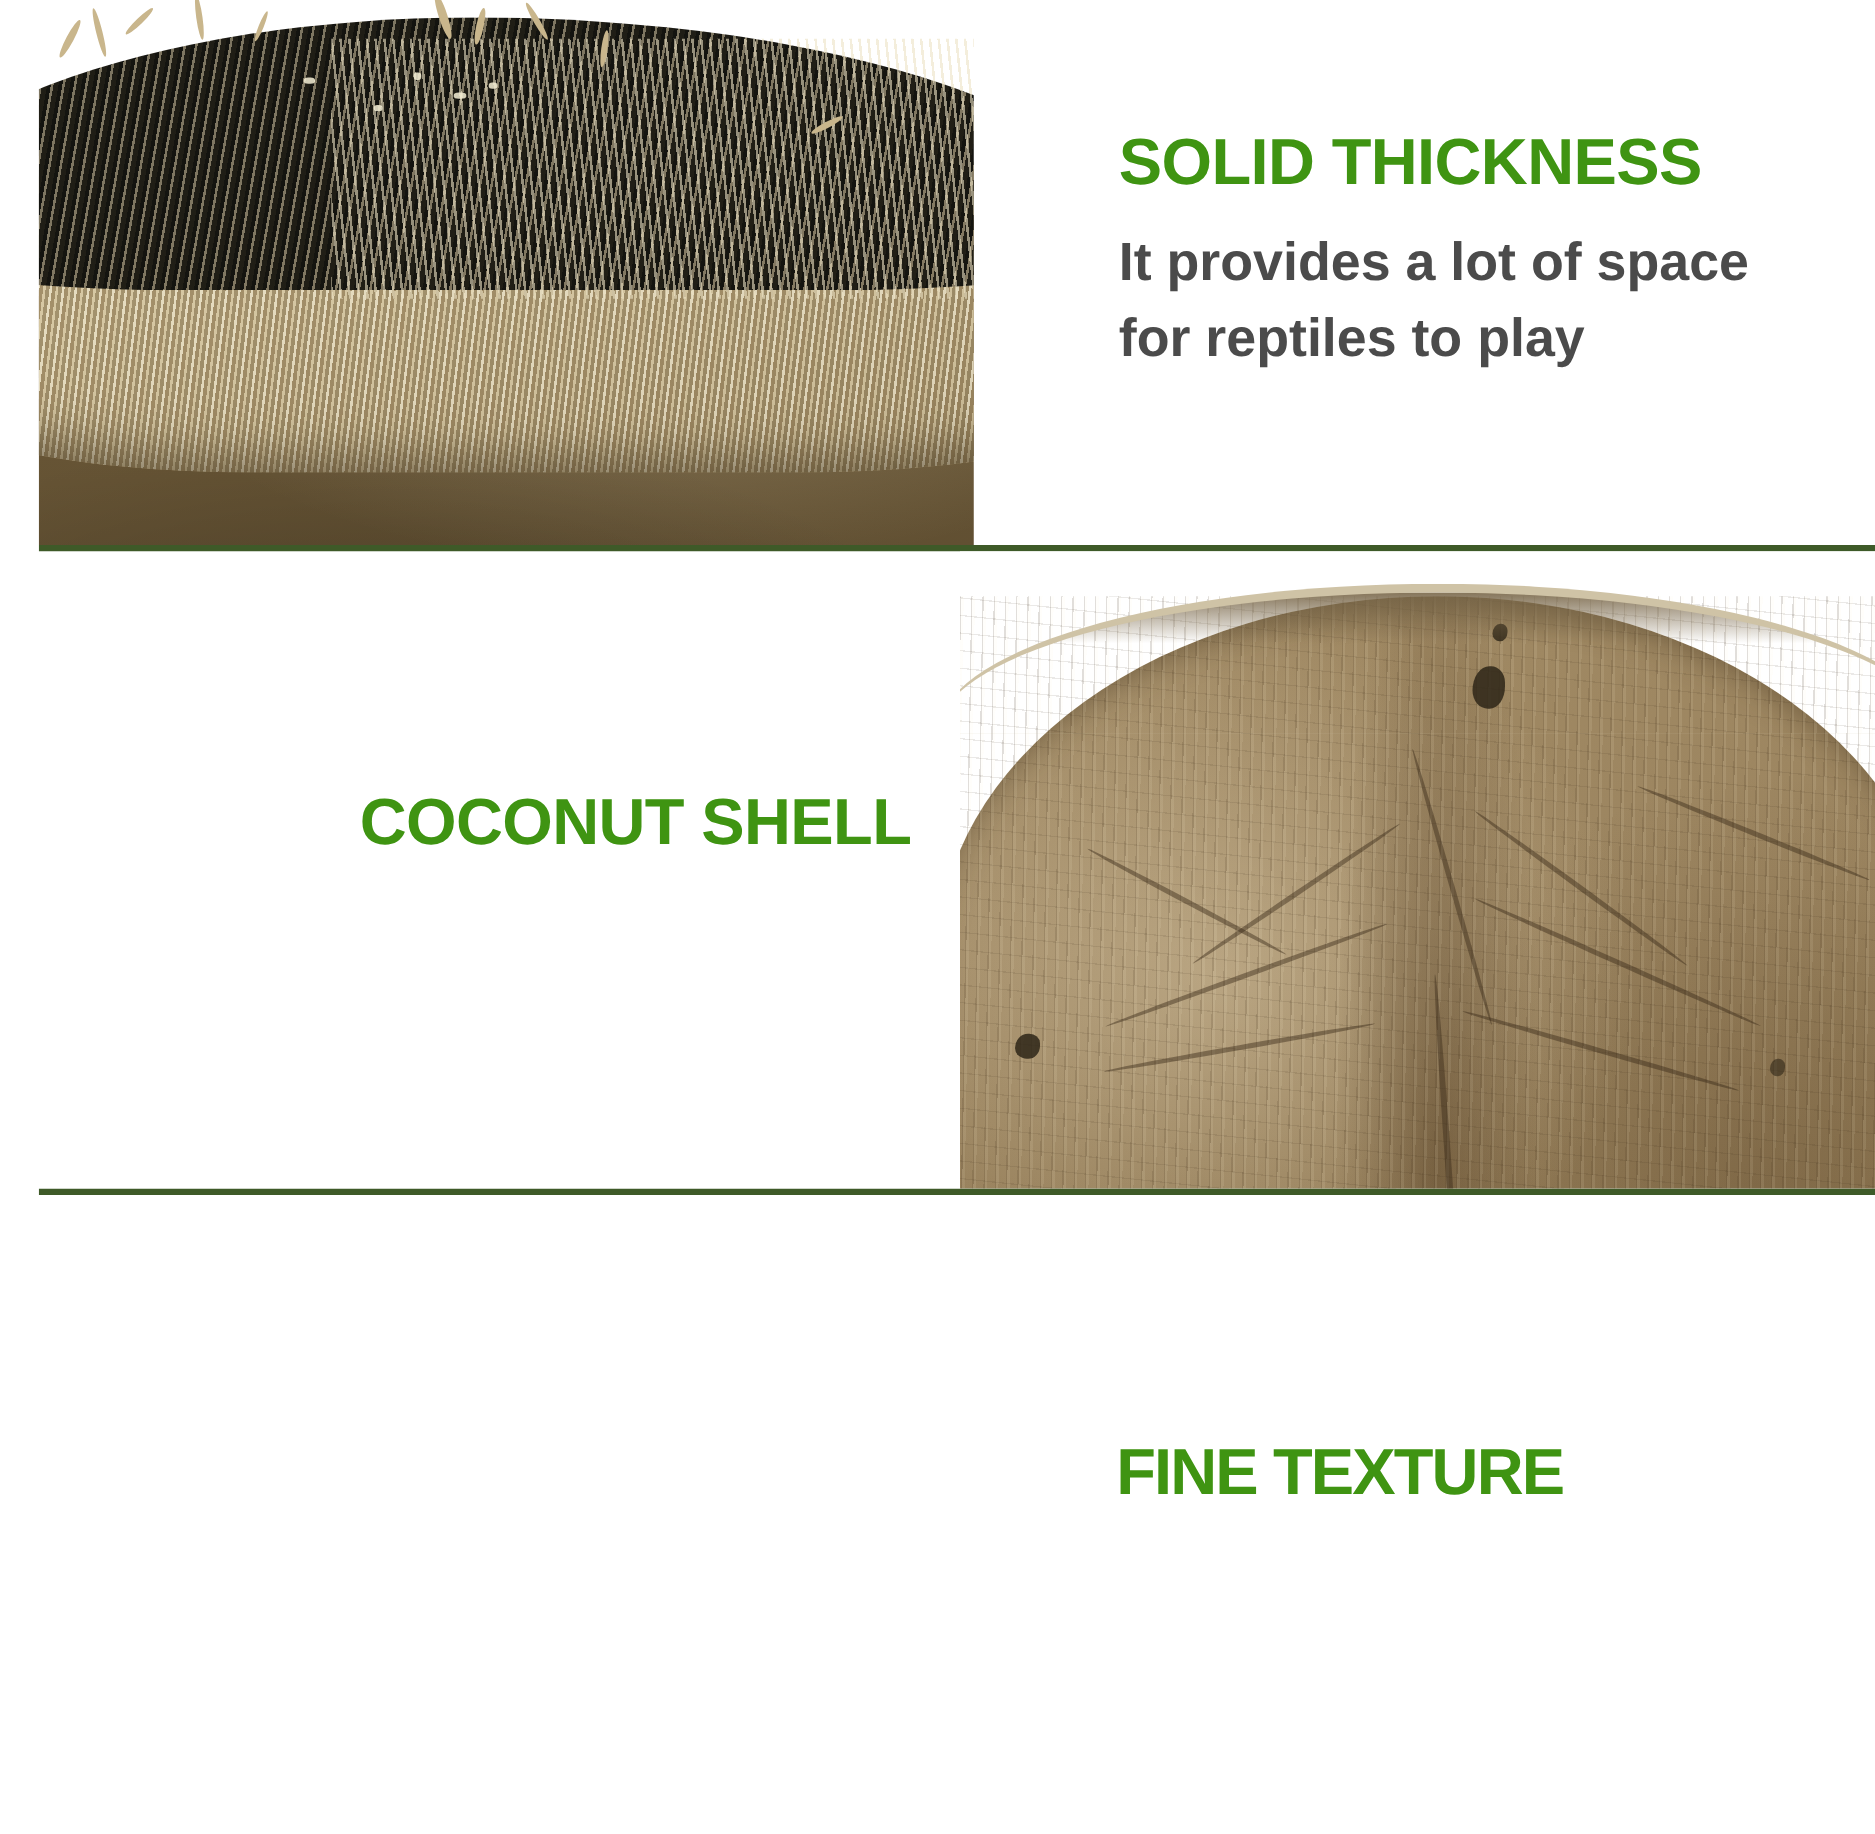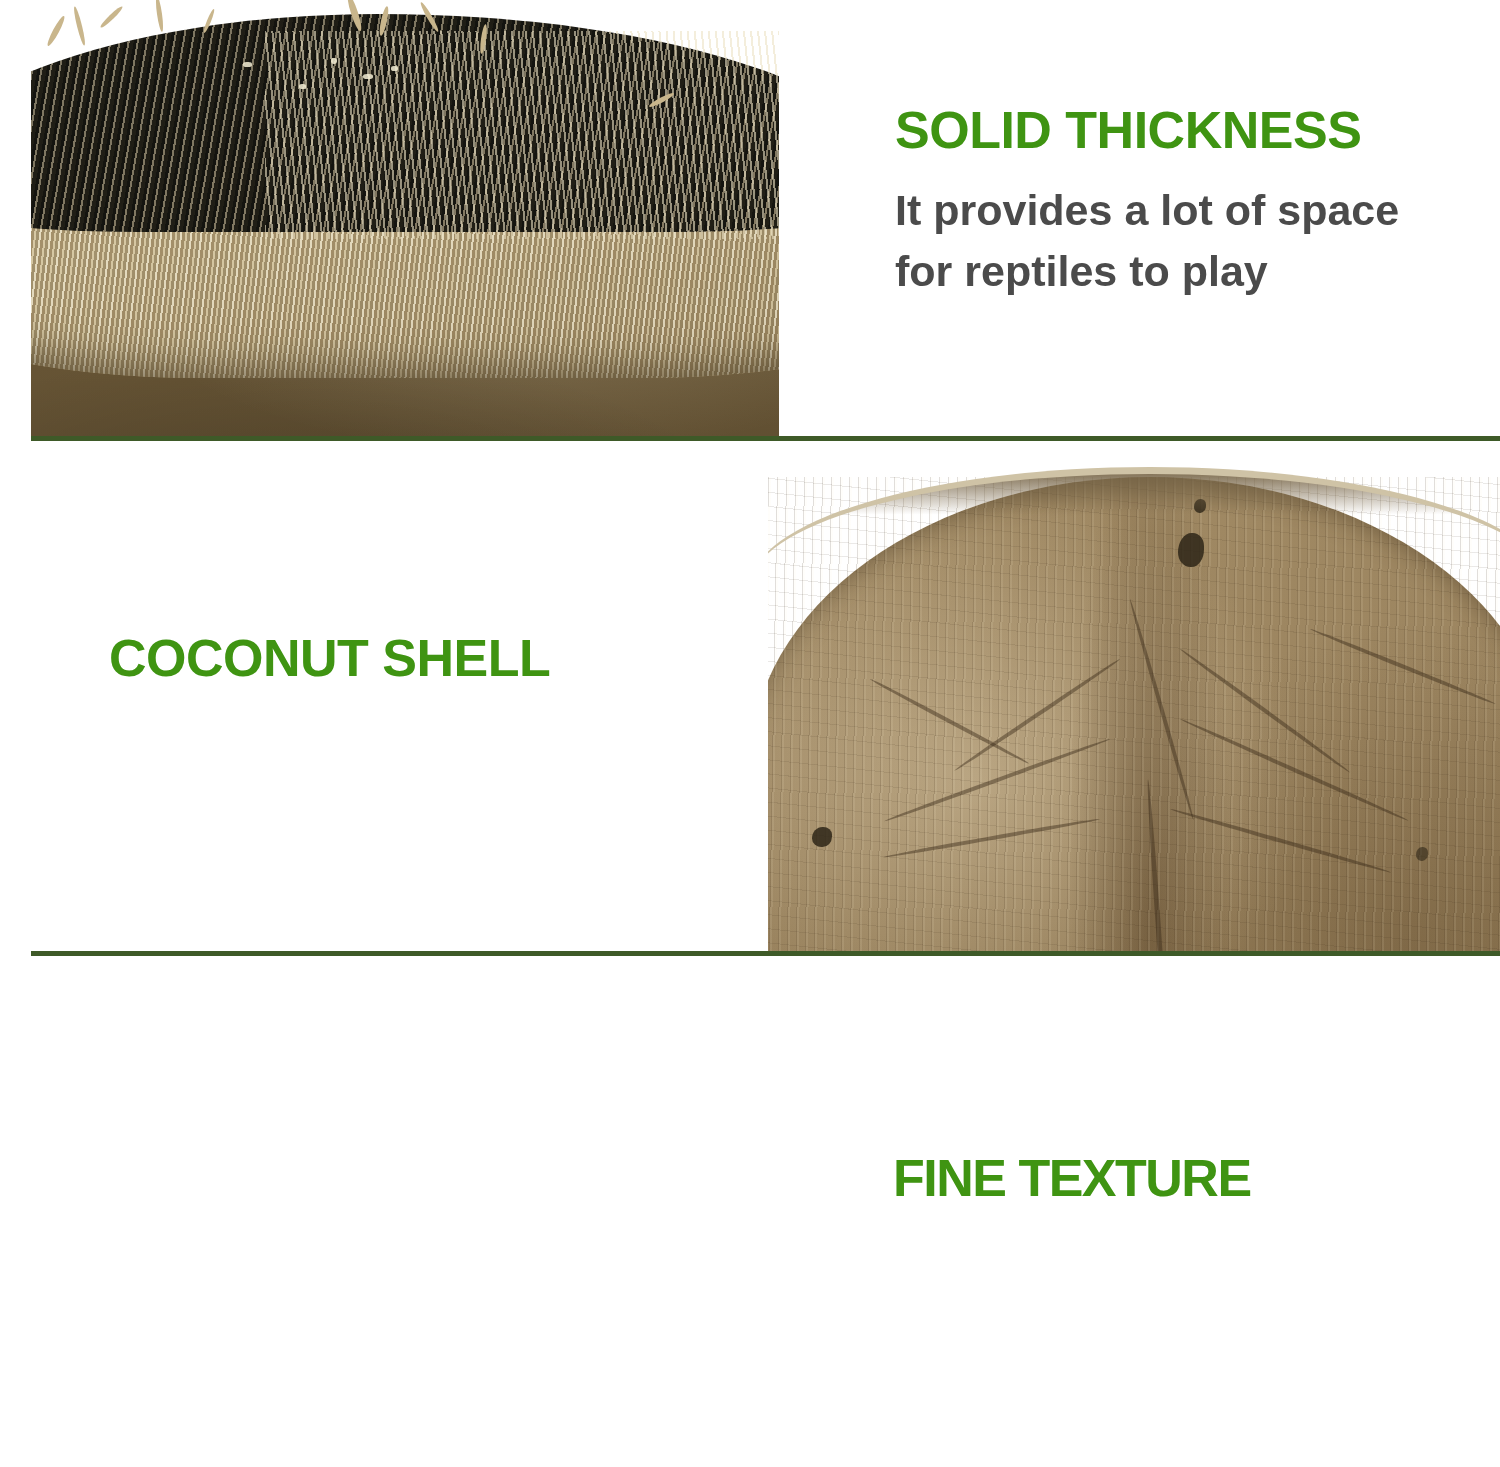--- a/index.html
+++ b/index.html
@@ -223,21 +223,21 @@
       <div class="heading">SOLID THICKNESS</div>
       <div class="body">It provides a lot of space
 for reptiles to play</div>
     </div>
   </div>
 
   <div class="divider d1"></div>
 
   <div class="row r2">
 
-    <div class="textblock tb-2" style="top:191px;">
+    <div class="textblock tb-2" style="top:191px;text-align:right;">
       <div class="heading">COCONUT SHELL</div>
     </div>
 
     <div class="photo p2">
       <div class="bowl">
         <div class="grain"></div>
         <div class="vein" style="left:380px; top:120px; width:230px; height:4px; transform:rotate(74deg);"></div>
         <div class="vein" style="left:398px; top:300px; width:300px; height:5px; transform:rotate(86deg);"></div>
         <div class="vein" style="left:430px; top:170px; width:210px; height:4px; transform:rotate(36deg);"></div>
         <div class="vein" style="left:430px; top:240px; width:250px; height:4px; transform:rotate(24deg);"></div>

